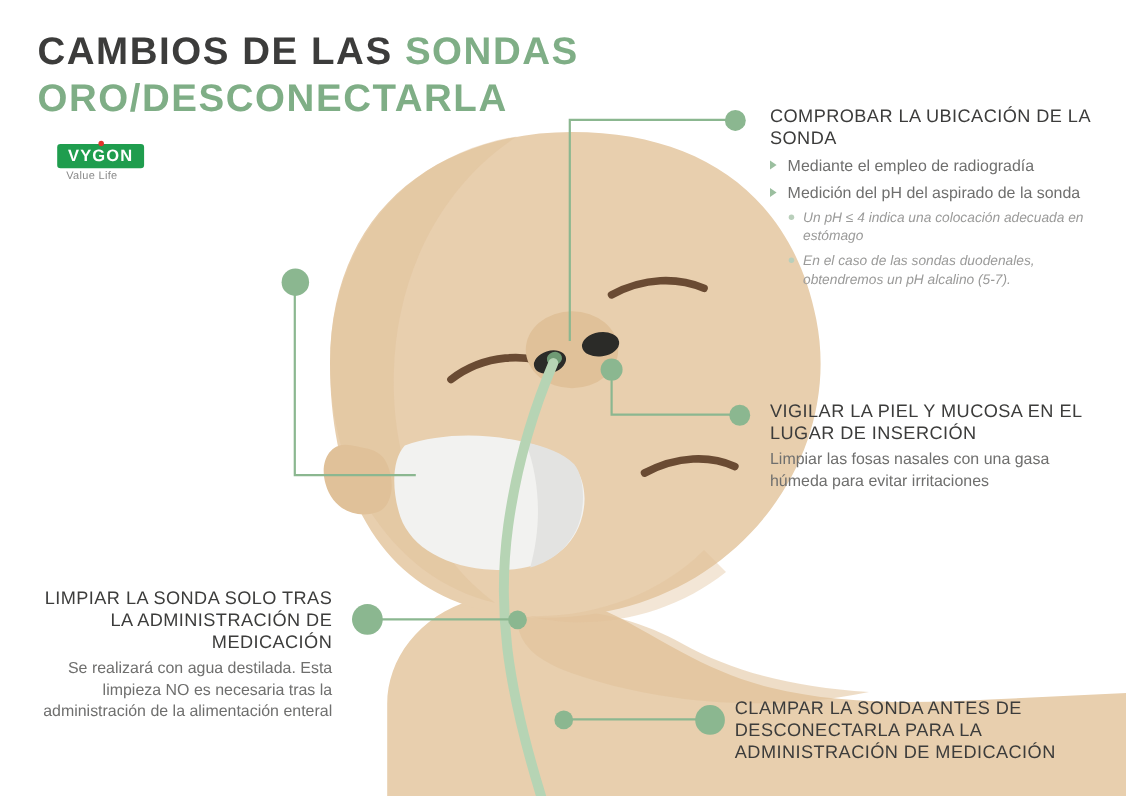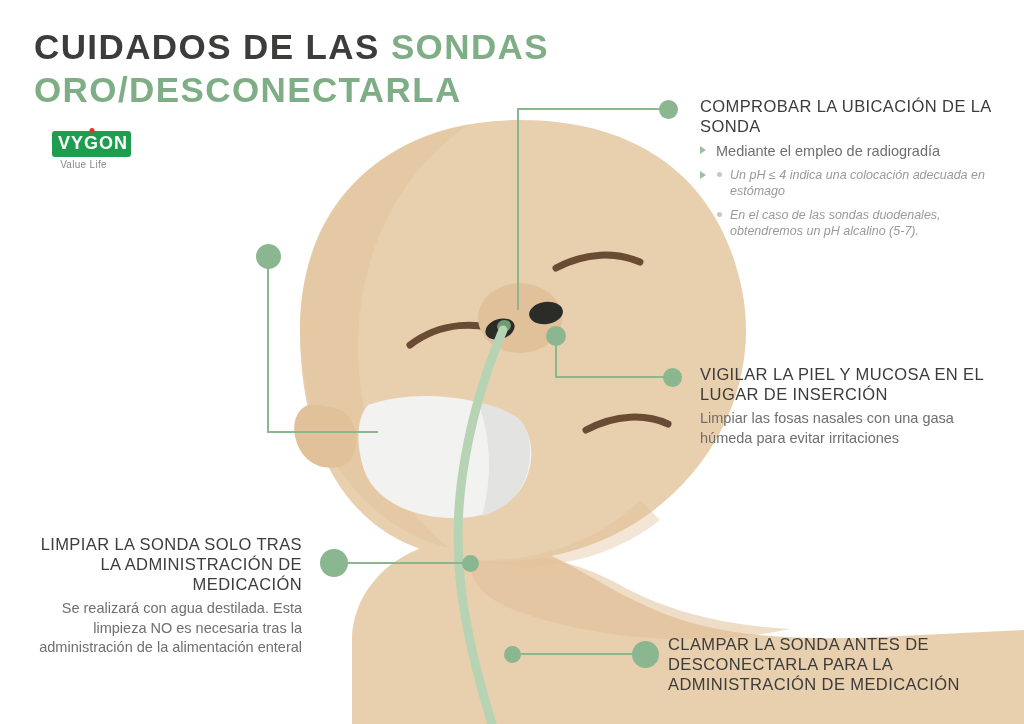--- a/index.html
+++ b/index.html
@@ -49,21 +49,21 @@
   
   .logo {
     position: absolute;
     left: 36px;
     top: 131px;
     width: 95px;
   }
   .logo-badge {
     background: #1f9d4e;
     color: #ffffff;
-    font-size: 18px;
+    font-size: 15px;
     font-weight: bold;
     letter-spacing: 1px;
     text-align: center;
     padding: 2px 6px 3px 6px;
     border-radius: 3px;
     position: relative;
     margin-left: 16px;
   }
   .logo-badge .dot {
     position: absolute;
@@ -204,21 +204,21 @@
   <div class="node" style="left:256px;top:244px;width:25px;height:25px;"></div>
   <div class="node" style="left:663px;top:368px;width:19px;height:19px;"></div>
   <div class="node" style="left:546px;top:326px;width:20px;height:20px;"></div>
   <div class="node" style="left:320px;top:549px;width:28px;height:28px;"></div>
   <div class="node" style="left:462px;top:555px;width:17px;height:17px;"></div>
   <div class="node" style="left:632px;top:641px;width:27px;height:27px;"></div>
   <div class="node" style="left:504px;top:646px;width:17px;height:17px;"></div>
 
   <div class="title-block">
     <div class="title-line">
-      <span class="t-dark">CUIDADOS DE LAS </span><span class="t-green">SONDAS</span>
+      <span class="t-dark">CAMBIOS DE LAS </span><span class="t-green">SONDAS</span>
     </div>
     <div class="title-line t-green">ORO/DESCONECTARLA</div>
   </div>
 
   <div class="logo">
     <div class="logo-badge">
       <span class="dot"></span>
       <span>VYGON</span>
     </div>
     <div class="logo-tag">Value Life</div>
@@ -226,20 +226,21 @@
 
   <div class="callout align-left" style="left:700px; top:96px; width:300px;">
     <p class="c-head">COMPROBAR LA UBICACIÓN DE LA SONDA</p>
     <ul class="bullets">
       <li>
         <span class="tri"></span>
         <span>Mediante el empleo de radiogradía</span>
       </li>
       <li>
         <span class="tri"></span>
+        <span>Medición del pH del aspirado de la sonda</span>
         <ul class="subbullets">
           <li>
             <span class="cdot"></span>
             <span>Un pH ≤ 4 indica una colocación adecuada en estómago</span>
           </li>
           <li>
             <span class="cdot"></span>
             <span>En el caso de las sondas duodenales, obtendremos un pH alcalino (5-7).</span>
           </li>
         </ul>

